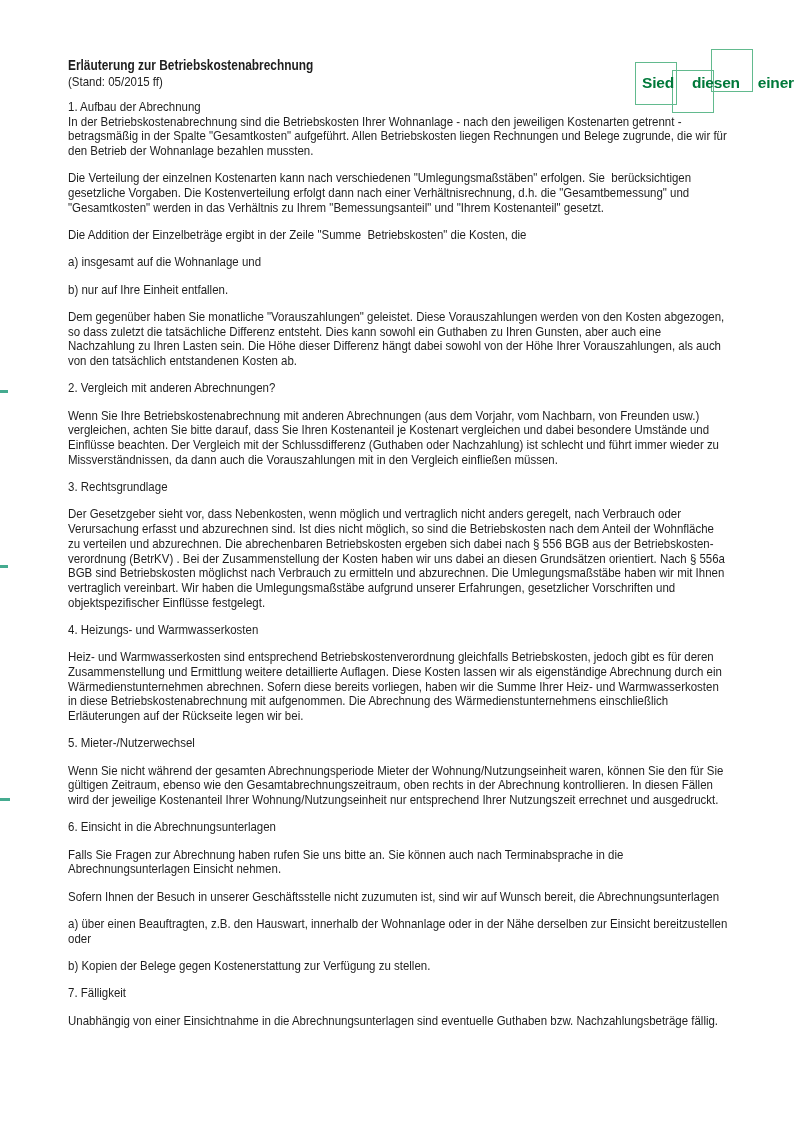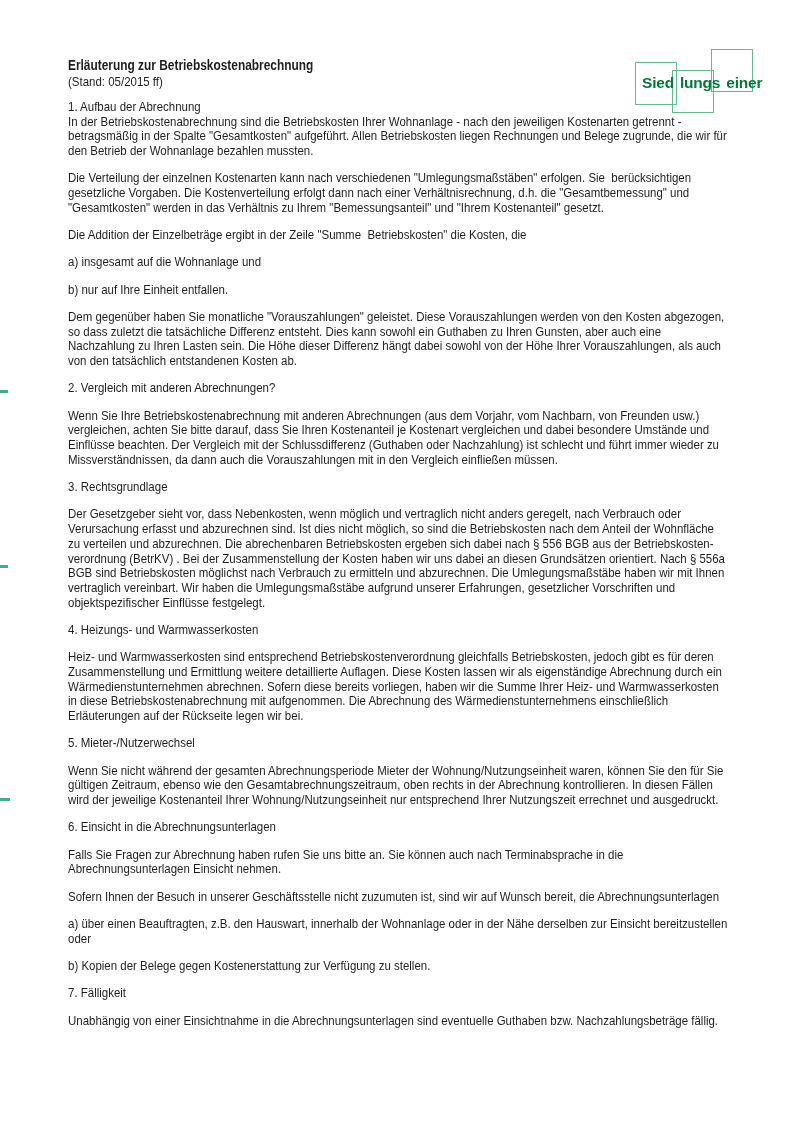--- a/index.html
+++ b/index.html
@@ -38,42 +38,42 @@
   .logo { position:absolute; left:634px; top:49px; width:125px; height:64px; }
   .logo .sq {
     position:absolute; border:1px solid #62ba8e; background:transparent;
     width:40px; height:41px;
   }
   .logo .sq1 { left:1px;  top:13px; }
   .logo .sq2 { left:38px; top:21px; }
   .logo .sq3 { left:77px; top:0px;  }
   .logo .wordmark {
     position:absolute; left:8px; top:25px;
-    display:flex; gap:6px;
+    display:flex; gap:18px;
     font-size:15.5px; font-weight:bold; letter-spacing:-0.2px;
     color:#00793a; white-space:nowrap;
   }
   
   .fold-mark { position:absolute; left:0; height:3px; background:#45ab90; }
   .fm1 { top:390px; width:8px; }
   .fm2 { top:565px; width:8px; }
   .fm3 { top:798px; width:10px; }
 </style>
 </head>
 <body>
 
 <div class="page">
 
   <div class="logo">
     <div class="sq sq1"></div>
     <div class="sq sq2"></div>
     <div class="sq sq3"></div>
     <div class="wordmark">
       <span>Sied</span>
-      <span>lungs</span>
+      <span>diesen</span>
       <span>einer</span>
     </div>
   </div>
 
   <div class="fold-mark fm1"></div>
   <div class="fold-mark fm2"></div>
   <div class="fold-mark fm3"></div>
 
   <div class="content">
 

